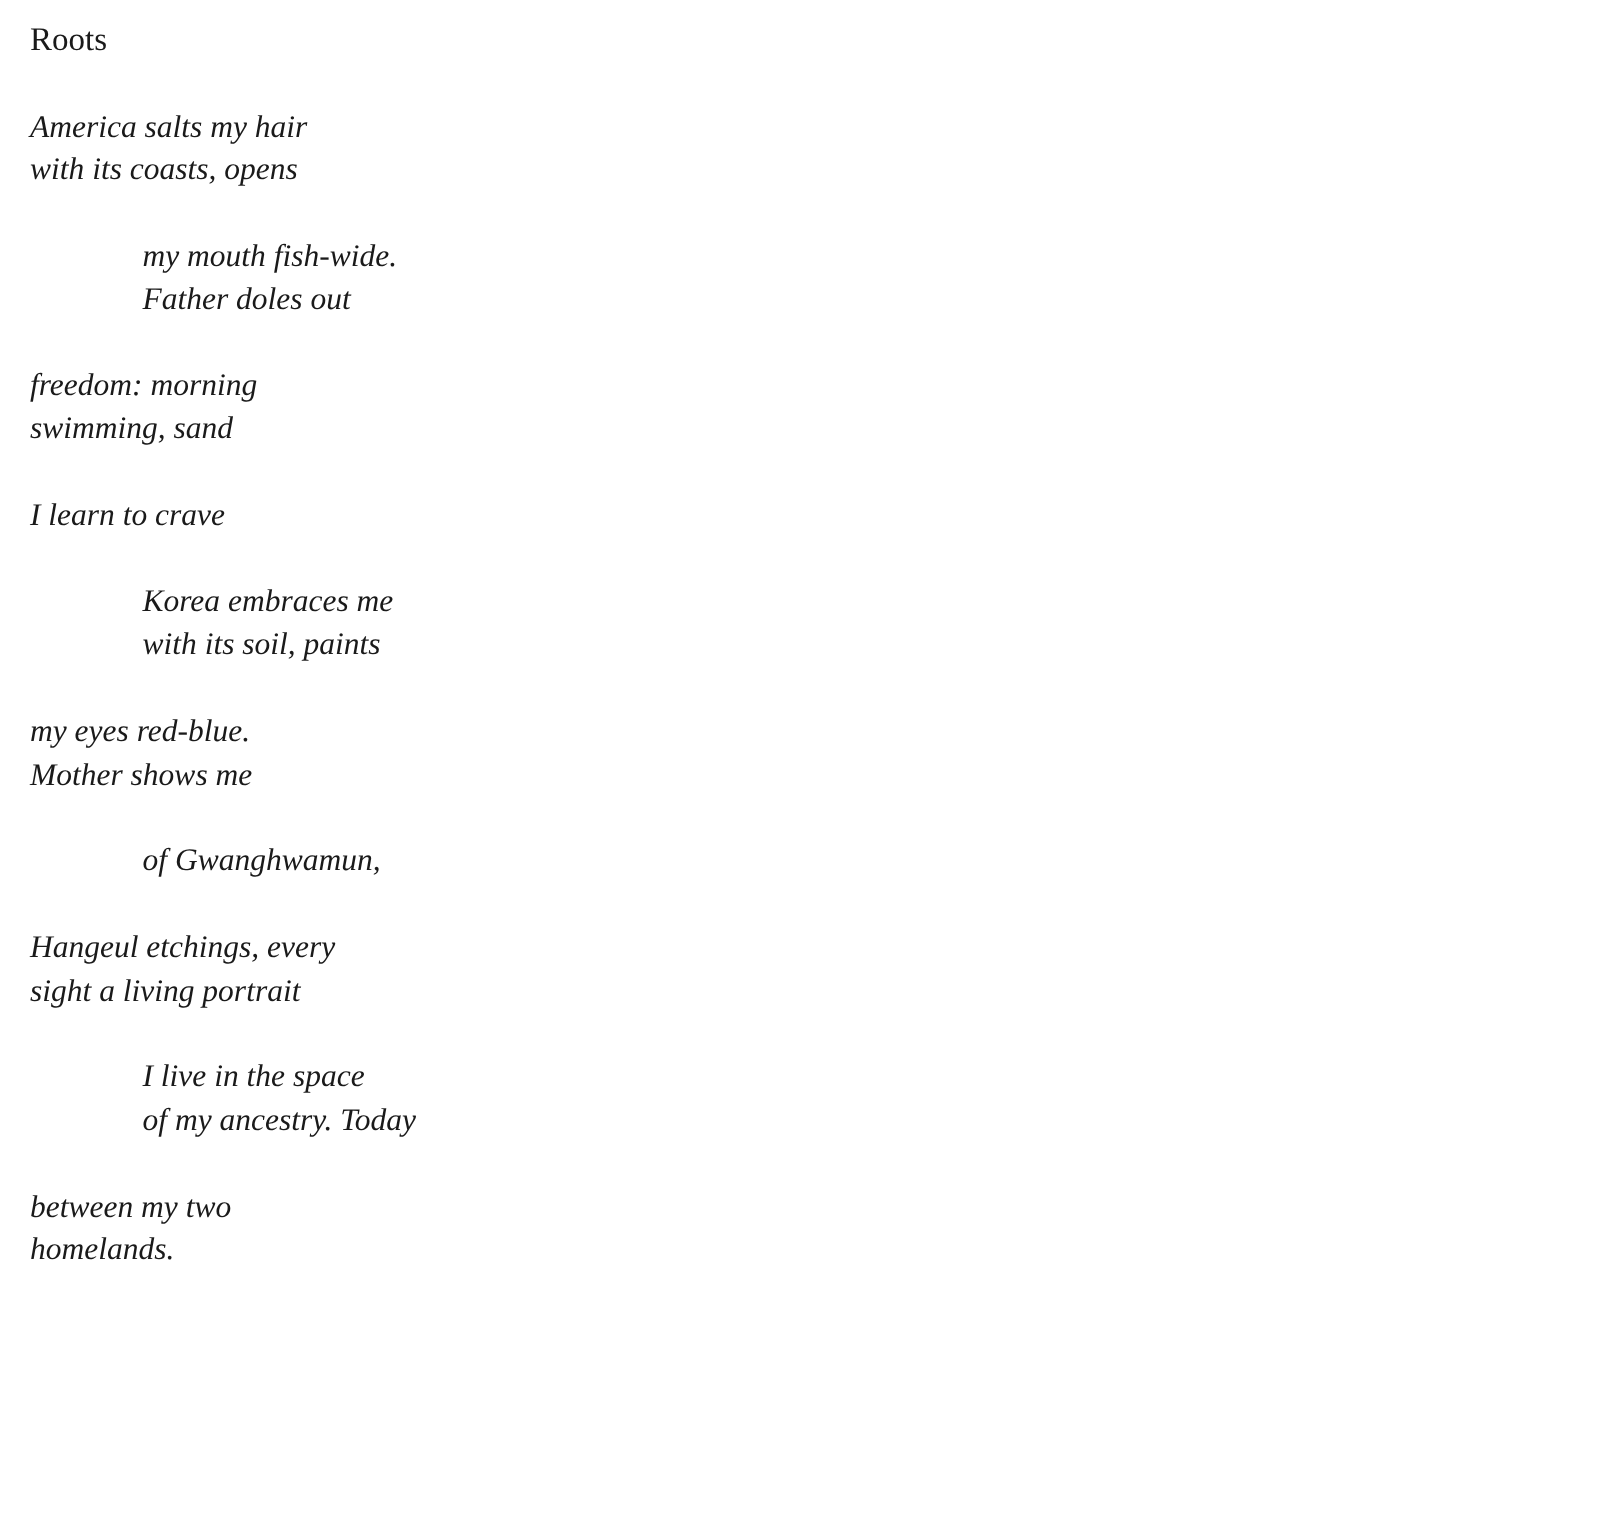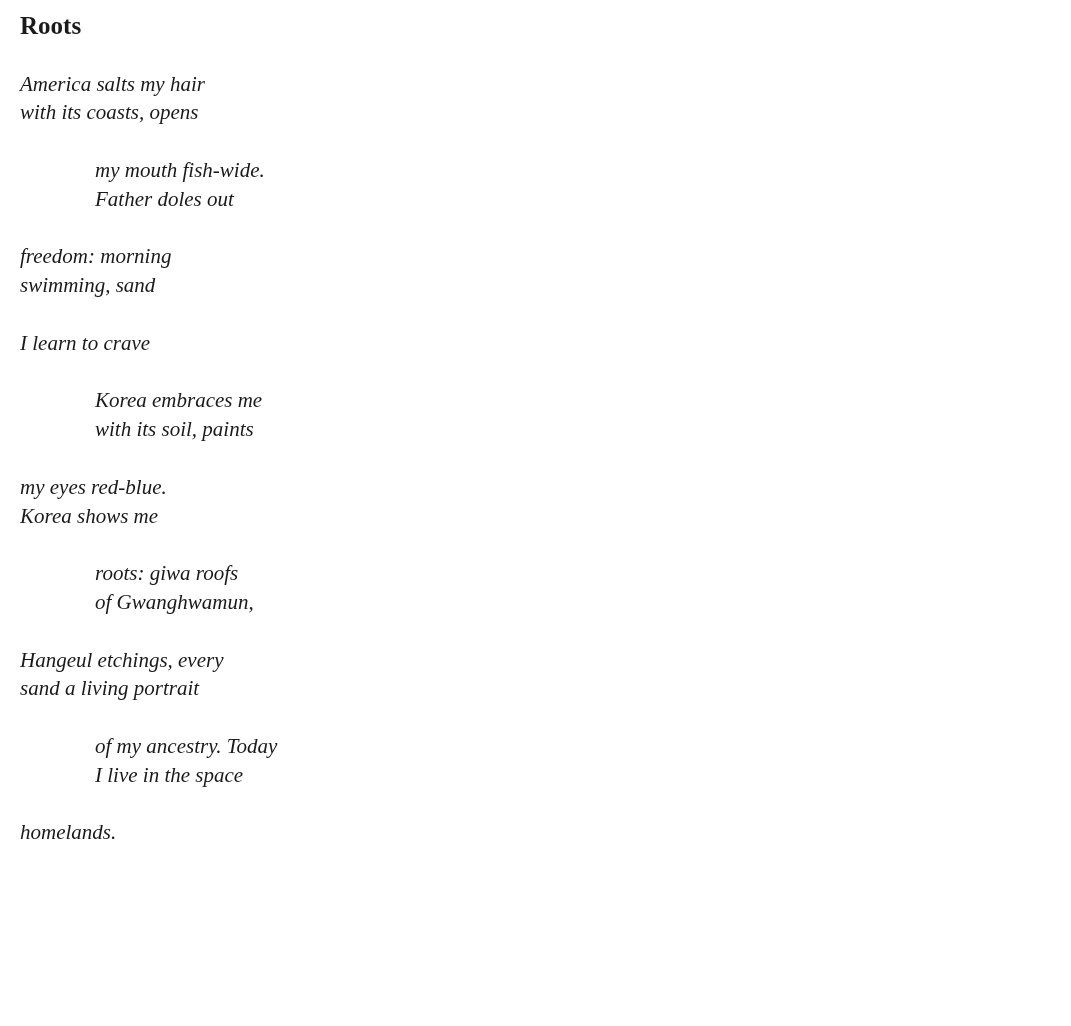--- a/index.html
+++ b/index.html
@@ -16,23 +16,23 @@
     box-sizing: border-box;
     width: 1071px;
     height: 1026px;
     padding: 12px 20px 0 20px;
     font-family: "Liberation Serif", "DejaVu Serif", serif;
     font-size: 21px;
     line-height: 28.8px;
     color: var(--fg, #1a1a1a);
   }
   .poem-title {
-    font-weight: bold;
+    font-weight: normal;
     margin: 0 0 28.8px 0;
-    font-size: 25px;
+    font-size: 22px;
     line-height: 28.8px;
   }
   .stanza {
     margin: 0 0 28.8px 0;
   }
   .stanza.indented {
     padding-left: 75px;
   }
   .line {
     white-space: pre;
@@ -59,31 +59,31 @@
       </div>
       <div class="stanza">
         <div class="line">I learn to crave</div>
       </div>
       <div class="stanza indented">
         <div class="line">Korea embraces me</div>
         <div class="line">with its soil, paints</div>
       </div>
       <div class="stanza">
         <div class="line">my eyes red-blue.</div>
-        <div class="line">Korea shows me</div>
+        <div class="line">Mother shows me</div>
       </div>
       <div class="stanza indented">
-        <div class="line">roots: giwa roofs</div>
         <div class="line">of Gwanghwamun,</div>
       </div>
       <div class="stanza">
         <div class="line">Hangeul etchings, every</div>
-        <div class="line">sand a living portrait</div>
+        <div class="line">sight a living portrait</div>
       </div>
       <div class="stanza indented">
+        <div class="line">I live in the space</div>
         <div class="line">of my ancestry. Today</div>
-        <div class="line">I live in the space</div>
       </div>
       <div class="stanza">
+        <div class="line">between my two</div>
         <div class="line">homelands.</div>
       </div>
     </div>
 </div>
 
 </body></html>

